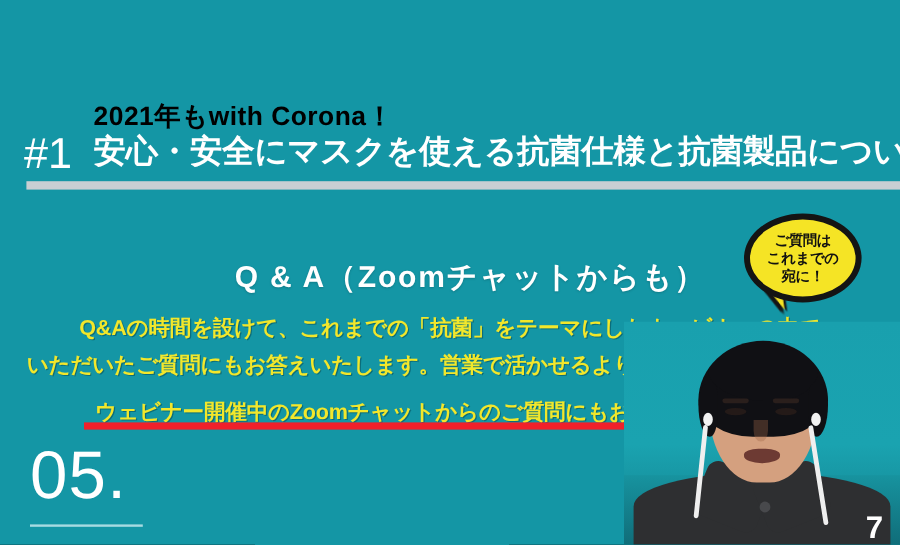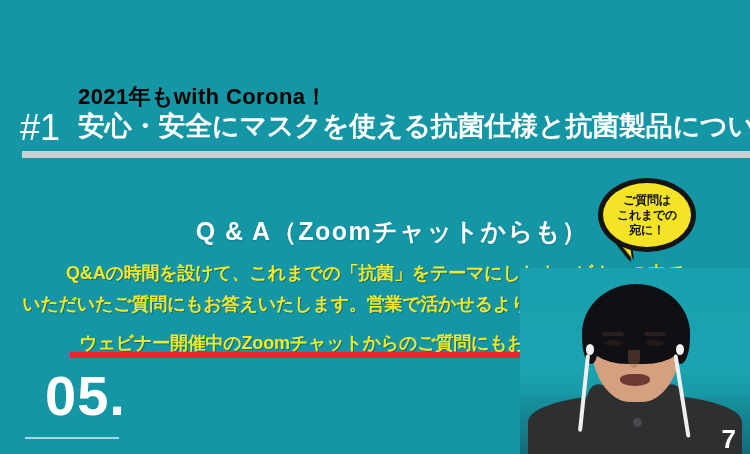--- a/index.html
+++ b/index.html
@@ -110,21 +110,21 @@
     left: 70px;
     top: 352px;
     width: 613px;
     height: 6px;
     background: #f1202a;
   }
 
   
   .bubble {
     position: absolute;
-    left: 598px;
+    left: 620px;
     top: 178px;
     width: 98px;
     height: 74px;
   }
   .bubble-body {
     position: absolute;
     inset: 0;
     background: #f5e425;
     border: 5px solid #141414;
     border-radius: 50% / 50%;
@@ -158,24 +158,23 @@
     z-index: 3;
   }
 
   
   .slide-index {
     position: absolute;
     left: 25px;
     top: 368px;
     color: #ffffff;
     font-size: 56px;
-    font-weight: 700;
+    font-weight: 400;
     line-height: 1;
     letter-spacing: 1px;
-    margin-left: 20px;
   }
   .slide-index-rule {
     position: absolute;
     left: 25px;
     top: 437px;
     width: 94px;
     height: 2px;
     background: #a7dbe2;
   }
 

